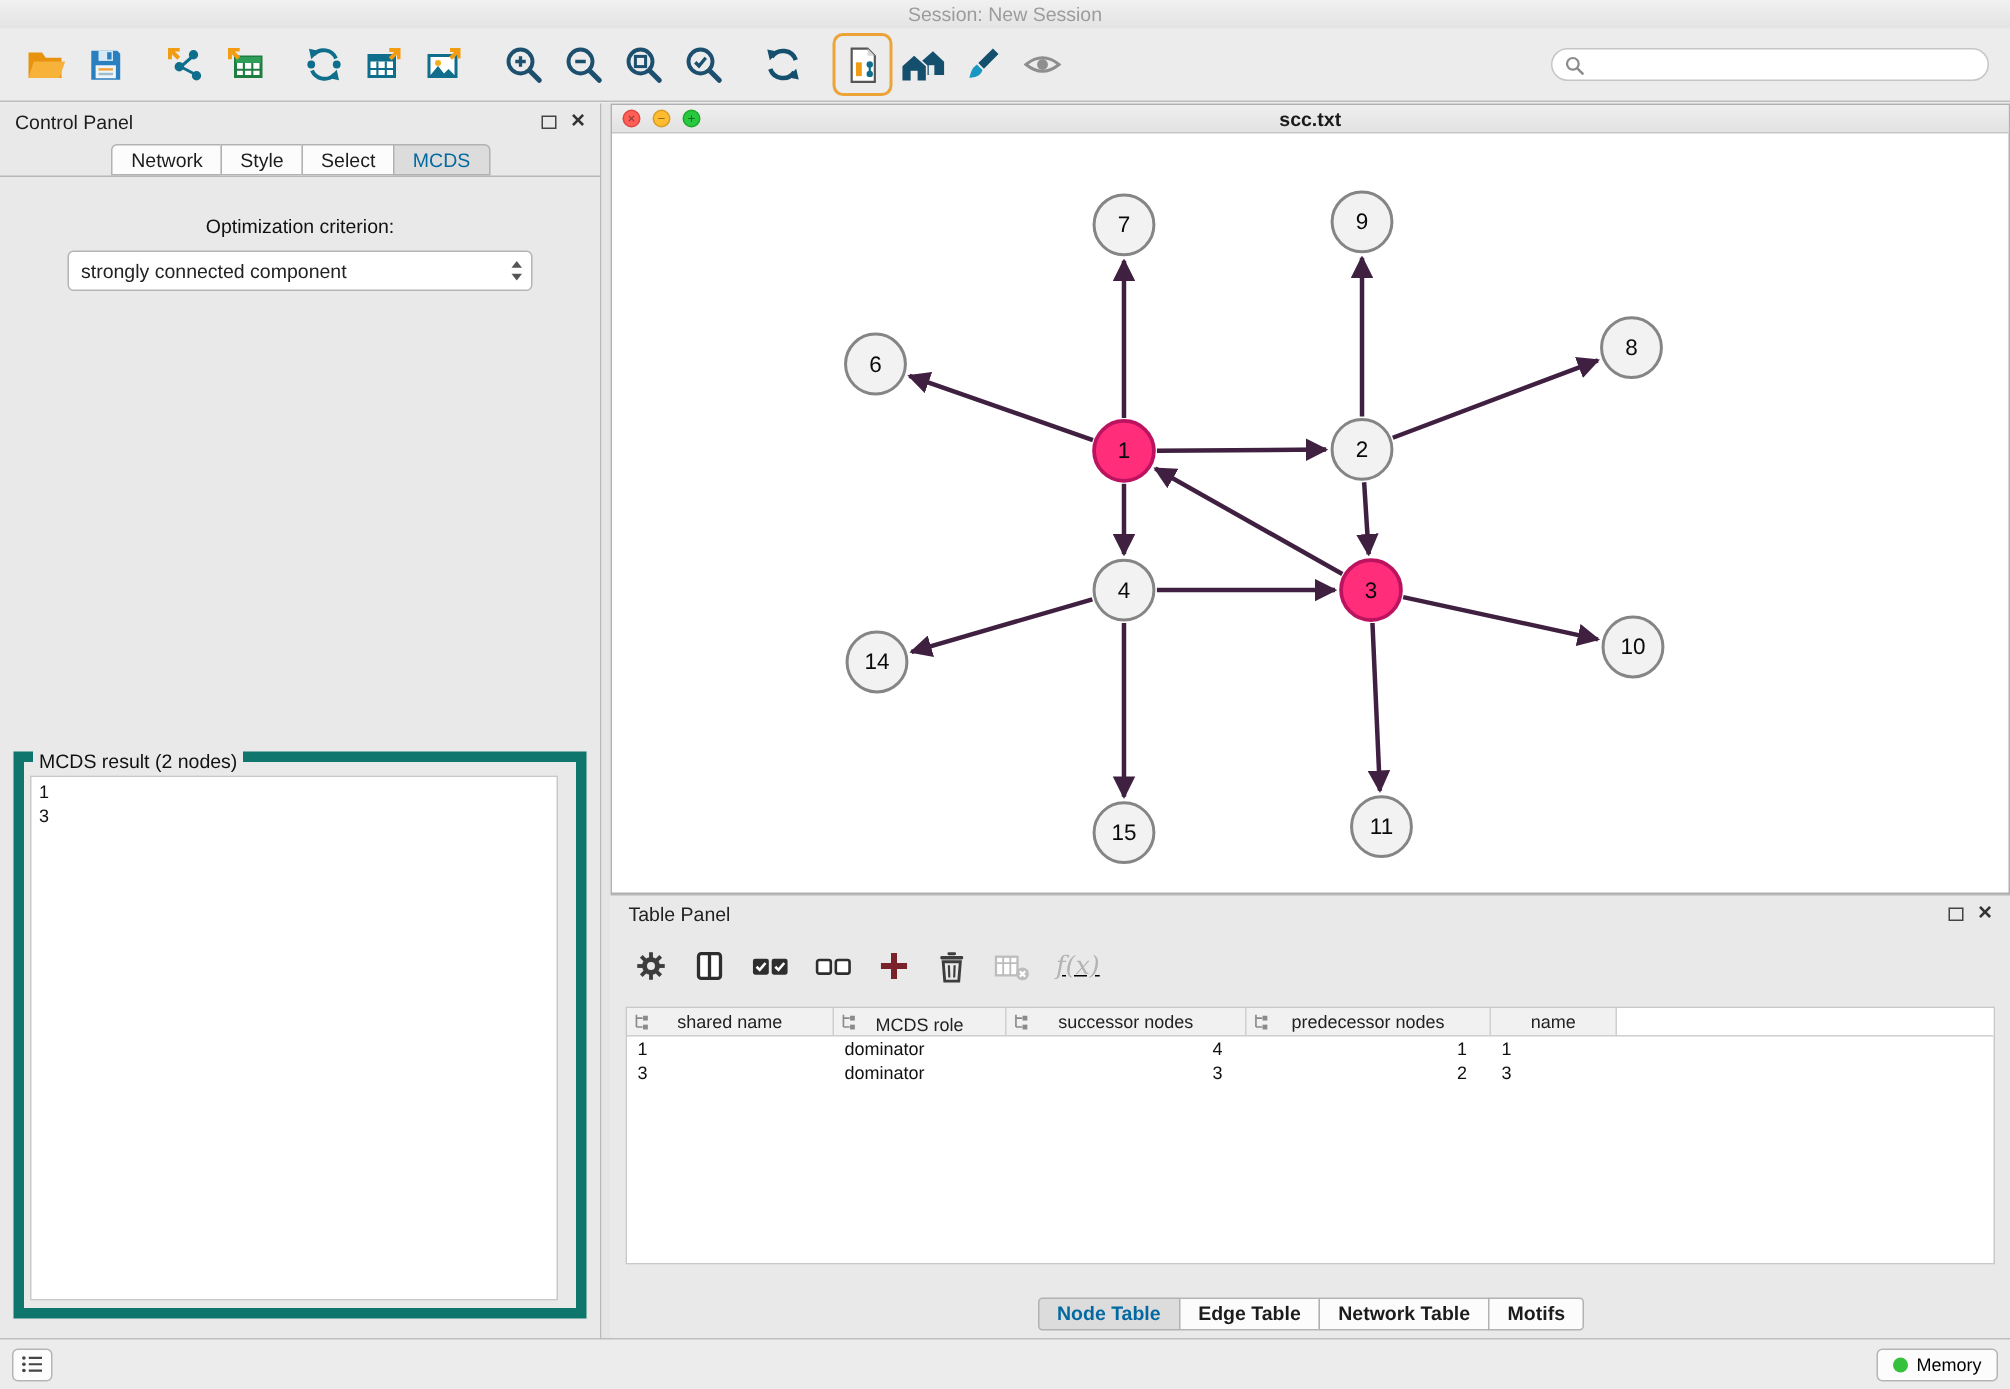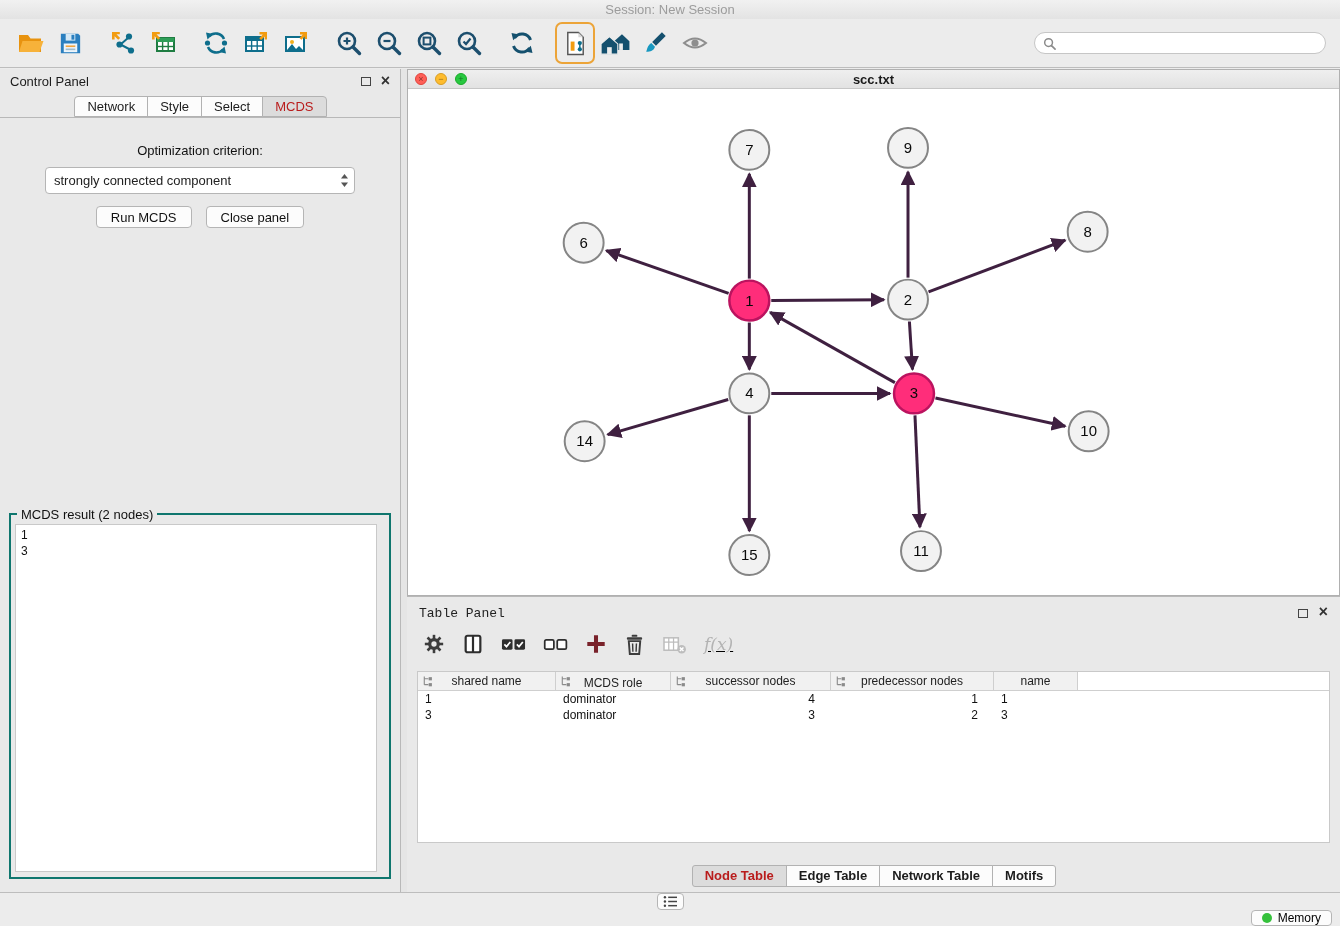--- a/index.html
+++ b/index.html
@@ -17,61 +17,61 @@
 
   .control-panel{position:absolute;left:0;top:69px;width:401px;bottom:34px;background:#e9e9e9;border-right:1px solid #b8b8b8;}
   .panel-head{height:24px;display:flex;align-items:center;padding:0 10px;font-size:13px;color:#1c1c1c;}
   .panel-head .sp{margin-left:auto;display:flex;align-items:center;gap:10px;}
   .float-ic{width:10px;height:9px;border:1.5px solid #444;display:inline-block;}
   .close-ic{font-size:16px;font-weight:bold;color:#333;line-height:1;}
   .cp-tabbar{display:flex;justify-content:center;align-items:flex-end;height:25px;border-bottom:1px solid #b8b8b8;}
   .seg{border:1px solid #b2b2b2;background:#fcfcfc;height:21px;line-height:19px;padding:0 12px;font-size:13px;margin-right:-1px;color:#1c1c1c;cursor:pointer;}
   .cp-tabbar .seg:first-child{border-radius:4px 0 0 0;}
   .cp-tabbar .seg:last-child{border-radius:0 4px 0 0;}
-  .seg.active{background:#dcdcdc;color:#b91c1c;}
+  .seg.active{background:#dcdcdc;color:#0369a1;}
   .cp-body{padding-top:25px;text-align:center;}
   .opt-label{font-size:13px;margin-bottom:9px;color:#111;}
   .dropdown{width:310px;height:27px;margin:0 auto;background:#fff;border:1px solid #b5b5b5;border-radius:4px;display:flex;align-items:center;padding:0 5px 0 8px;font-size:13px;text-align:left;cursor:pointer;}
   .dropdown .dd-label{flex:1;}
   .btn-row{margin-top:12px;display:flex;justify-content:center;gap:14px;}
   .pbtn{height:22px;padding:0 14px;background:#fcfcfc;border:1px solid #b5b5b5;border-radius:4px;font-size:13px;font-family:inherit;color:#111;cursor:pointer;}
-  .result-box{position:absolute;left:9px;right:9px;top:432px;bottom:13px;border:2px solid #0f766e;margin-top:12px;}
+  .result-box{position:absolute;left:9px;right:9px;top:432px;bottom:13px;border:7px solid #0f766e;}
   .result-legend{position:absolute;top:-8px;left:6px;background:#e9e9e9;padding:0 4px;font-size:13px;color:#111;}
   .result-inner{position:absolute;left:4px;top:9px;right:12px;bottom:5px;background:#fff;border:1px solid #c9c9c9;text-align:left;font-size:12px;line-height:16px;padding:2px 5px;color:#111;}
   .splitter{position:absolute;left:401px;top:69px;width:6px;bottom:34px;background:#e5e5e5;cursor:col-resize;}
 
   .network-window{position:absolute;left:407px;top:69px;right:0;height:527px;background:#fff;border:1px solid #b0b0b0;}
   .net-titlebar{position:relative;height:19px;background:linear-gradient(#efefef,#e2e2e2);border-bottom:1px solid #c6c6c6;display:flex;align-items:center;padding:0 7px;gap:8px;}
   .tl{width:12px;height:12px;border-radius:50%;font-size:9px;line-height:11px;text-align:center;color:rgba(0,0,0,.45);cursor:pointer;z-index:2;}
   .net-title{position:absolute;left:0;right:0;text-align:center;font-weight:bold;font-size:13px;color:#1a1a1a;}
   .net-canvas{position:absolute;left:0;top:20px;right:0;bottom:0;}
   .graph{display:block;}
   .graph text{font-family:"Liberation Sans",sans-serif;}
 
   .table-panel{position:absolute;left:407px;top:596px;right:0;bottom:34px;background:#e9e9e9;border-top:1px solid #b8b8b8;}
-  .tp-head{height:24px;display:flex;align-items:flex-end;padding:0 12px;font-size:13px;font-family:Liberation Mono, monospace;}
+  .tp-head{height:24px;display:flex;align-items:center;padding:0 12px;font-size:13px;}
   .tp-toolbar{height:46px;display:flex;align-items:center;padding-left:16px;gap:17px;}
   .ticon{display:flex;align-items:center;justify-content:flex-start;background:none;border:none;padding:0;cursor:pointer;text-decoration:underline;}
   .fx{font-family:"DejaVu Serif",serif;font-style:italic;font-size:17px;color:#b3b3b3;}
   .tp-table{position:absolute;left:10px;right:10px;top:74px;height:172px;background:#fff;border:1px solid #c9c9c9;font-size:12px;overflow:hidden;}
   .tr{display:flex;}
   .tr.th{background:#f1f1f1;border-bottom:1px solid #cfcfcf;height:19px;}
   .tr.row{height:16px;align-items:center;color:#111;}
   .td{padding:0 7px;display:flex;align-items:center;overflow:hidden;white-space:nowrap;}
   .th .td{border-right:1px solid #cfcfcf;justify-content:center;position:relative;padding:0 4px;color:#222;}
   .th .td svg{position:absolute;left:4px;top:3px;}
   .c0{width:138px;} .c1{width:115px;align-items:flex-end;} .c2{width:160px;} .c3{width:163px;} .c4{width:84px;}
   .cfill{flex:1;border-right:none!important;}
   .a-r{justify-content:flex-end;padding-right:16px;}
   .tp-tabs{position:absolute;left:0;right:0;bottom:5px;display:flex;justify-content:center;}
   .tp-tabs .seg{font-weight:bold;height:22px;line-height:20px;}
   .tp-tabs .seg:first-child{border-radius:3px 0 0 3px;}
   .tp-tabs .seg:last-child{border-radius:0 3px 3px 0;}
 
-  .statusbar{position:absolute;left:0;right:0;bottom:0;height:34px;background:#ececec;border-top:1px solid #bdbdbd;display:flex;align-items:center;padding:0 8px;flex-direction:column;}
+  .statusbar{position:absolute;left:0;right:0;bottom:0;height:34px;background:#ececec;border-top:1px solid #bdbdbd;display:flex;align-items:center;padding:0 8px;}
   .sbtn{width:27px;height:22px;background:#fcfcfc;border:1px solid #b5b5b5;border-radius:4px;display:flex;align-items:center;justify-content:center;cursor:pointer;}
   .membtn{margin-left:auto;height:22px;display:flex;align-items:center;gap:6px;background:#fcfcfc;border:1px solid #b5b5b5;border-radius:4px;padding:0 10px;font-size:12px;cursor:pointer;}
   .dot{width:10px;height:10px;border-radius:50%;background:#35c13c;}
 </style>
 </head>
 <body>
 
 <div class="window">
 
   <div class="titlebar">
@@ -237,24 +237,20 @@
       <span class="seg active">MCDS</span>
     </div>
     <div class="cp-body">
       <div class="opt-label">Optimization criterion:</div>
       <div class="dropdown">
         <span class="dd-label">strongly connected component</span>
         <svg width="9" height="15" viewBox="0 0 9 15">
             <path d="M4.5 1 L8 5.5 H1 Z" fill="#555"></path>
             <path d="M4.5 14 L1 9.5 H8 Z" fill="#555"></path>
           </svg>
-      </div>
-      <div class="btn-row">
-        <button class="pbtn">Run MCDS</button>
-        <button class="pbtn">Close panel</button>
       </div>
     </div>
     <div class="result-box">
       <span class="result-legend">MCDS result (2 nodes)</span>
       <div class="result-inner">
         <div>1</div>
         <div>3</div>
       </div>
     </div>
   </div>

